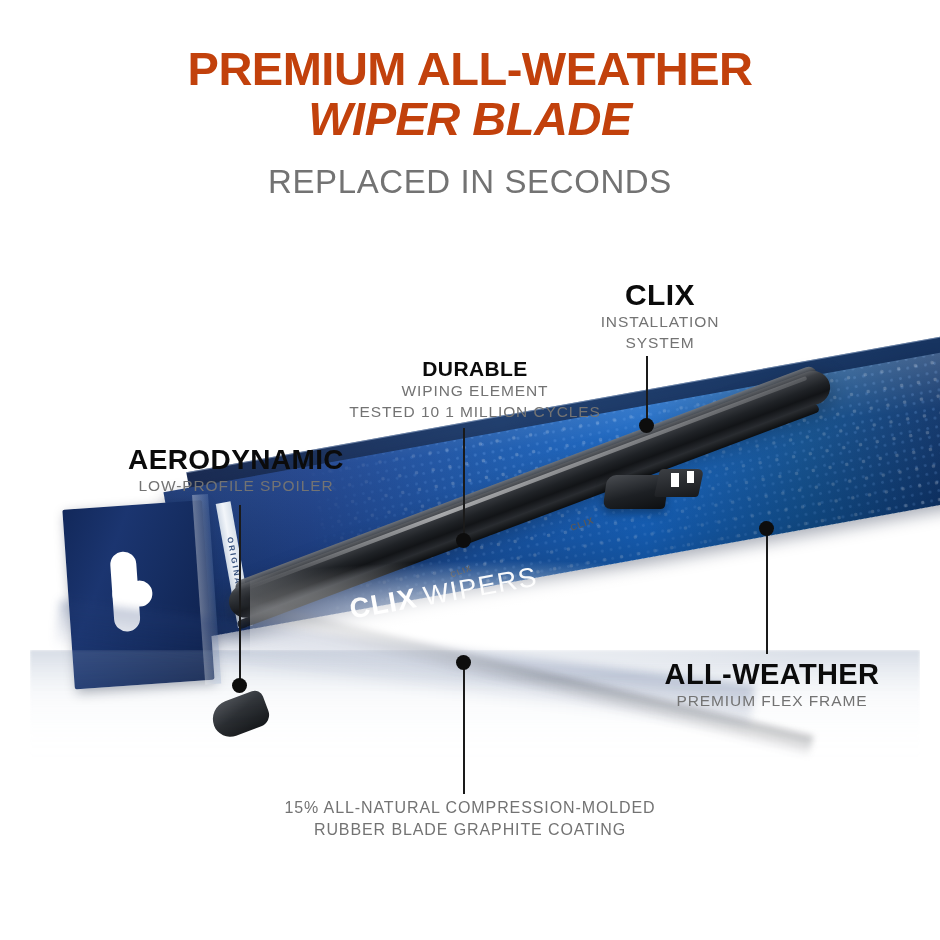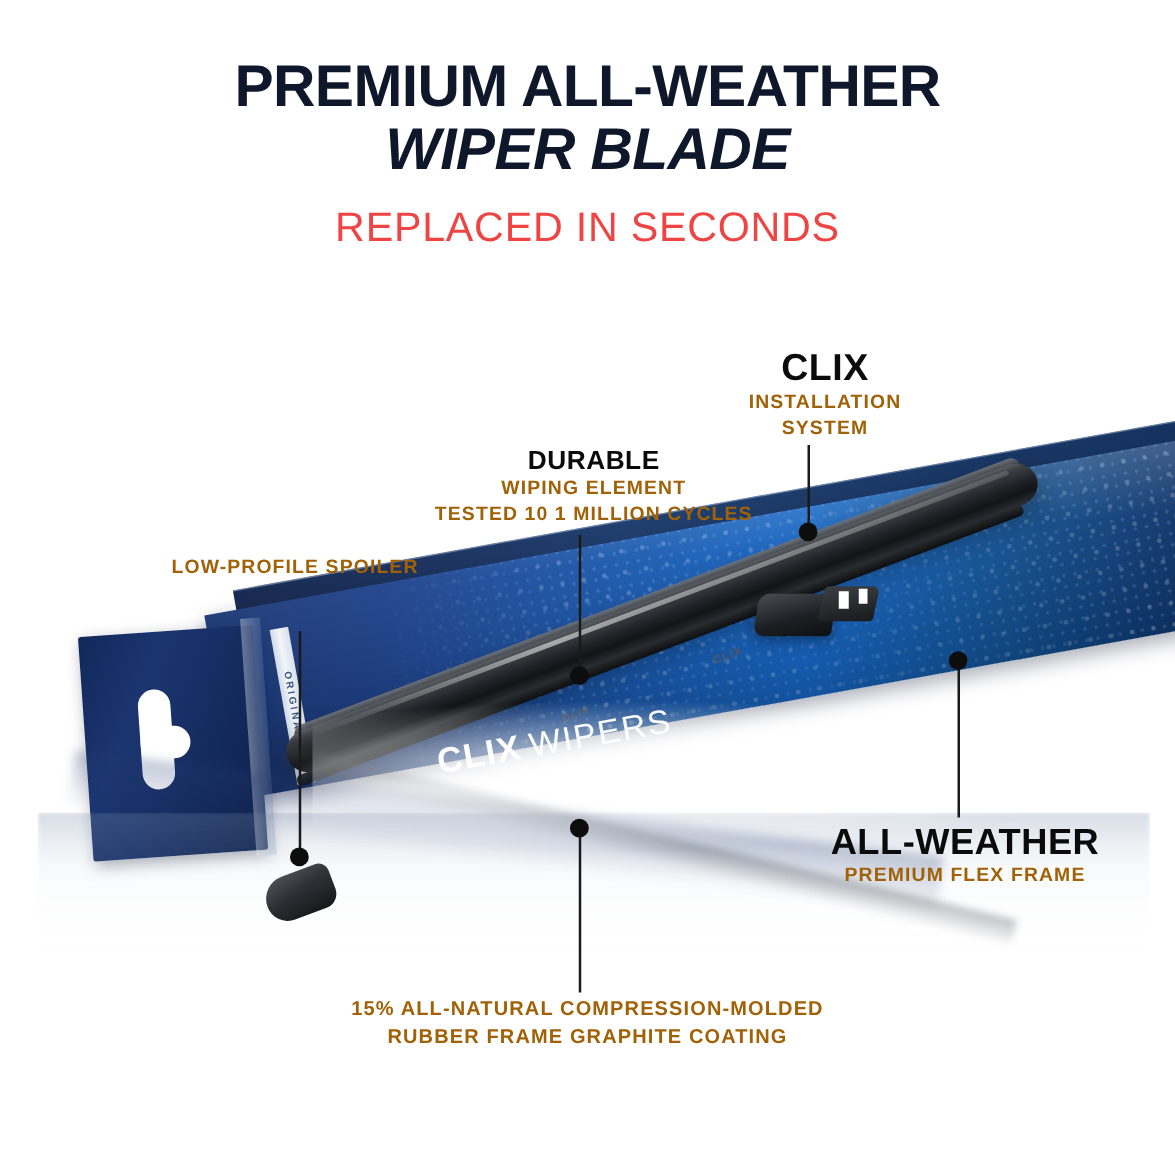--- a/index.html
+++ b/index.html
@@ -8,37 +8,36 @@
     font-family:"Liberation Sans","DejaVu Sans",sans-serif;
     color:#111;
     -webkit-font-smoothing:antialiased;
   }
   .stage{position:absolute;inset:0;background:#ffffff;}
 
   
   .headline{
     position:absolute;left:0;right:0;top:44px;text-align:center;
     font-weight:bold;font-size:47px;line-height:1.06;letter-spacing:-0.5px;
-    color:#0f172a;
+    color:#c2410c;
   }
   .headline .l2{display:block;font-style:italic;}
   .subhead{
     position:absolute;left:0;right:0;top:163px;text-align:center;
-    font-size:33px;letter-spacing:0.6px;color:#ef4444;font-weight:400;
+    font-size:33px;letter-spacing:0.6px;color:#737373;font-weight:400;
   }
 
   
   .callout{position:absolute;text-align:center;}
   .callout .ttl{
     font-weight:bold;letter-spacing:0.4px;color:#0b0b0b;white-space:nowrap;
   }
   .callout .sub{
-    font-size:15.5px;letter-spacing:0.9px;color:#a16207;line-height:1.35;
+    font-size:15.5px;letter-spacing:0.9px;color:#737373;line-height:1.35;
     white-space:nowrap;
-    font-weight:bold;
   }
   #callout-clix{left:529px;top:278px;width:262px;}
   #callout-clix .ttl{font-size:30px;}
   #callout-durable{left:300px;top:357px;width:350px;}
   #callout-durable .ttl{font-size:21px;}
   #callout-aero{left:60px;top:444px;width:352px;}
   #callout-aero .ttl{font-size:28px;}
   #callout-allweather{left:612px;top:658px;width:320px;}
   #callout-allweather .ttl{font-size:29px;}
   #callout-premium{left:200px;top:797px;width:540px;}
@@ -286,26 +285,27 @@
     <div class="sub">SYSTEM</div>
   </div>
 
   <div class="callout" id="callout-durable">
     <div class="ttl">DURABLE</div>
     <div class="sub">WIPING ELEMENT</div>
     <div class="sub">TESTED 10 1 MILLION CYCLES</div>
   </div>
 
   <div class="callout" id="callout-aero">
+    <div class="ttl">AERODYNAMIC</div>
     <div class="sub">LOW-PROFILE SPOILER</div>
   </div>
 
   <div class="callout" id="callout-allweather">
     <div class="ttl">ALL-WEATHER</div>
     <div class="sub">PREMIUM FLEX FRAME</div>
   </div>
 
   <div class="callout" id="callout-premium">
     <div class="sub">15% ALL-NATURAL COMPRESSION-MOLDED</div>
-    <div class="sub">RUBBER FRAME GRAPHITE COATING</div>
+    <div class="sub">RUBBER BLADE GRAPHITE COATING</div>
   </div>
 
 </div>
 
 </body></html>

